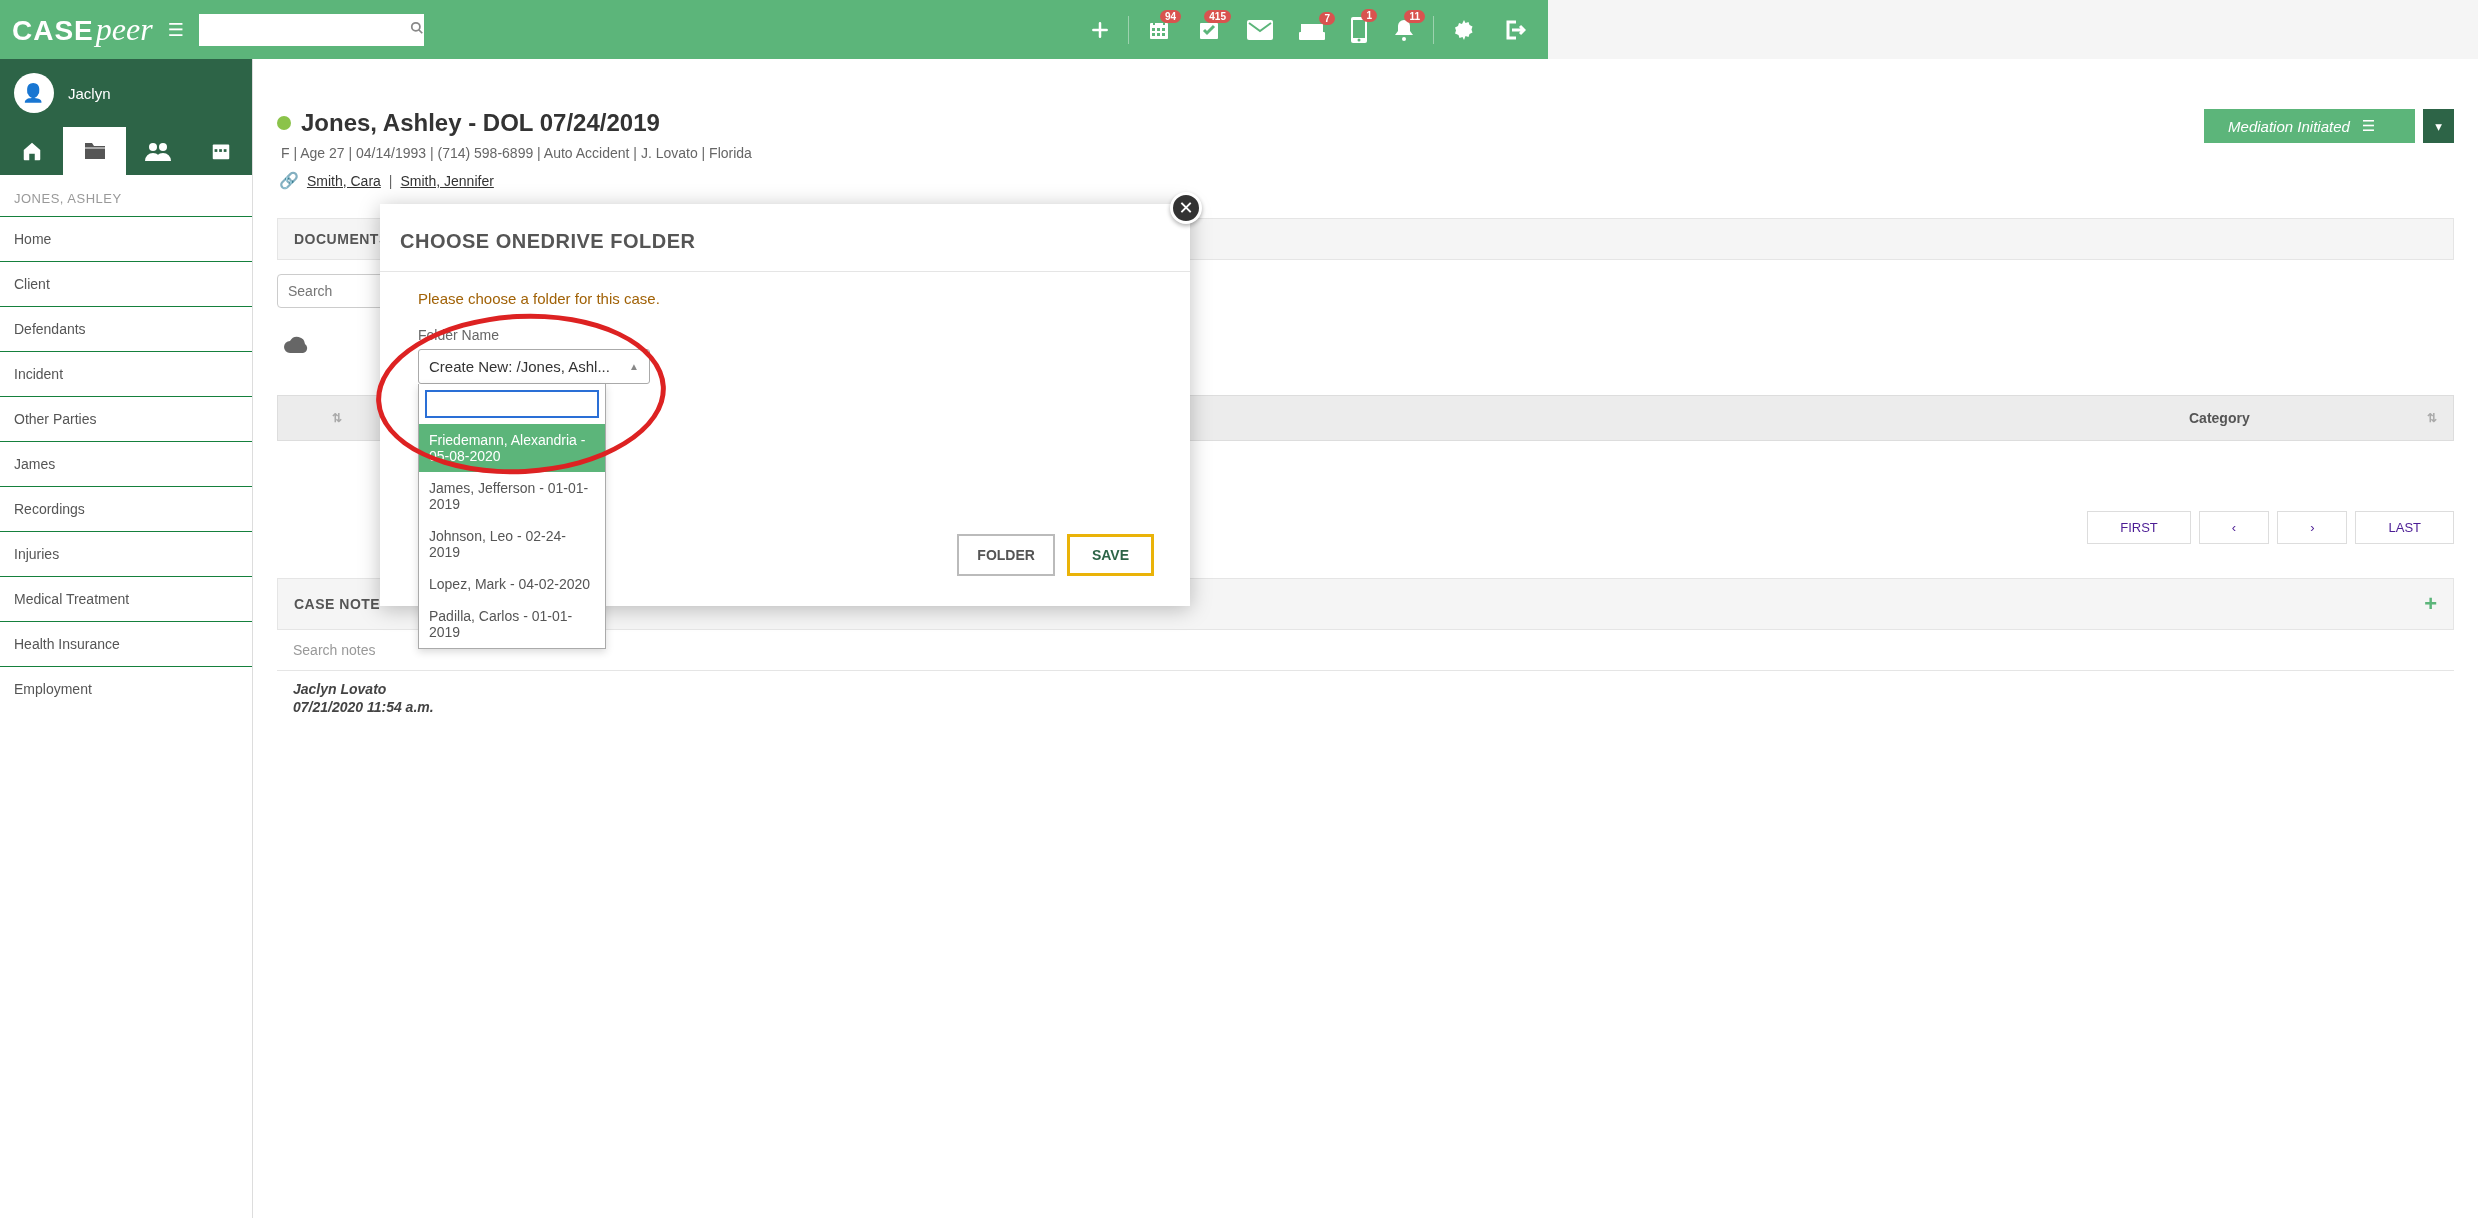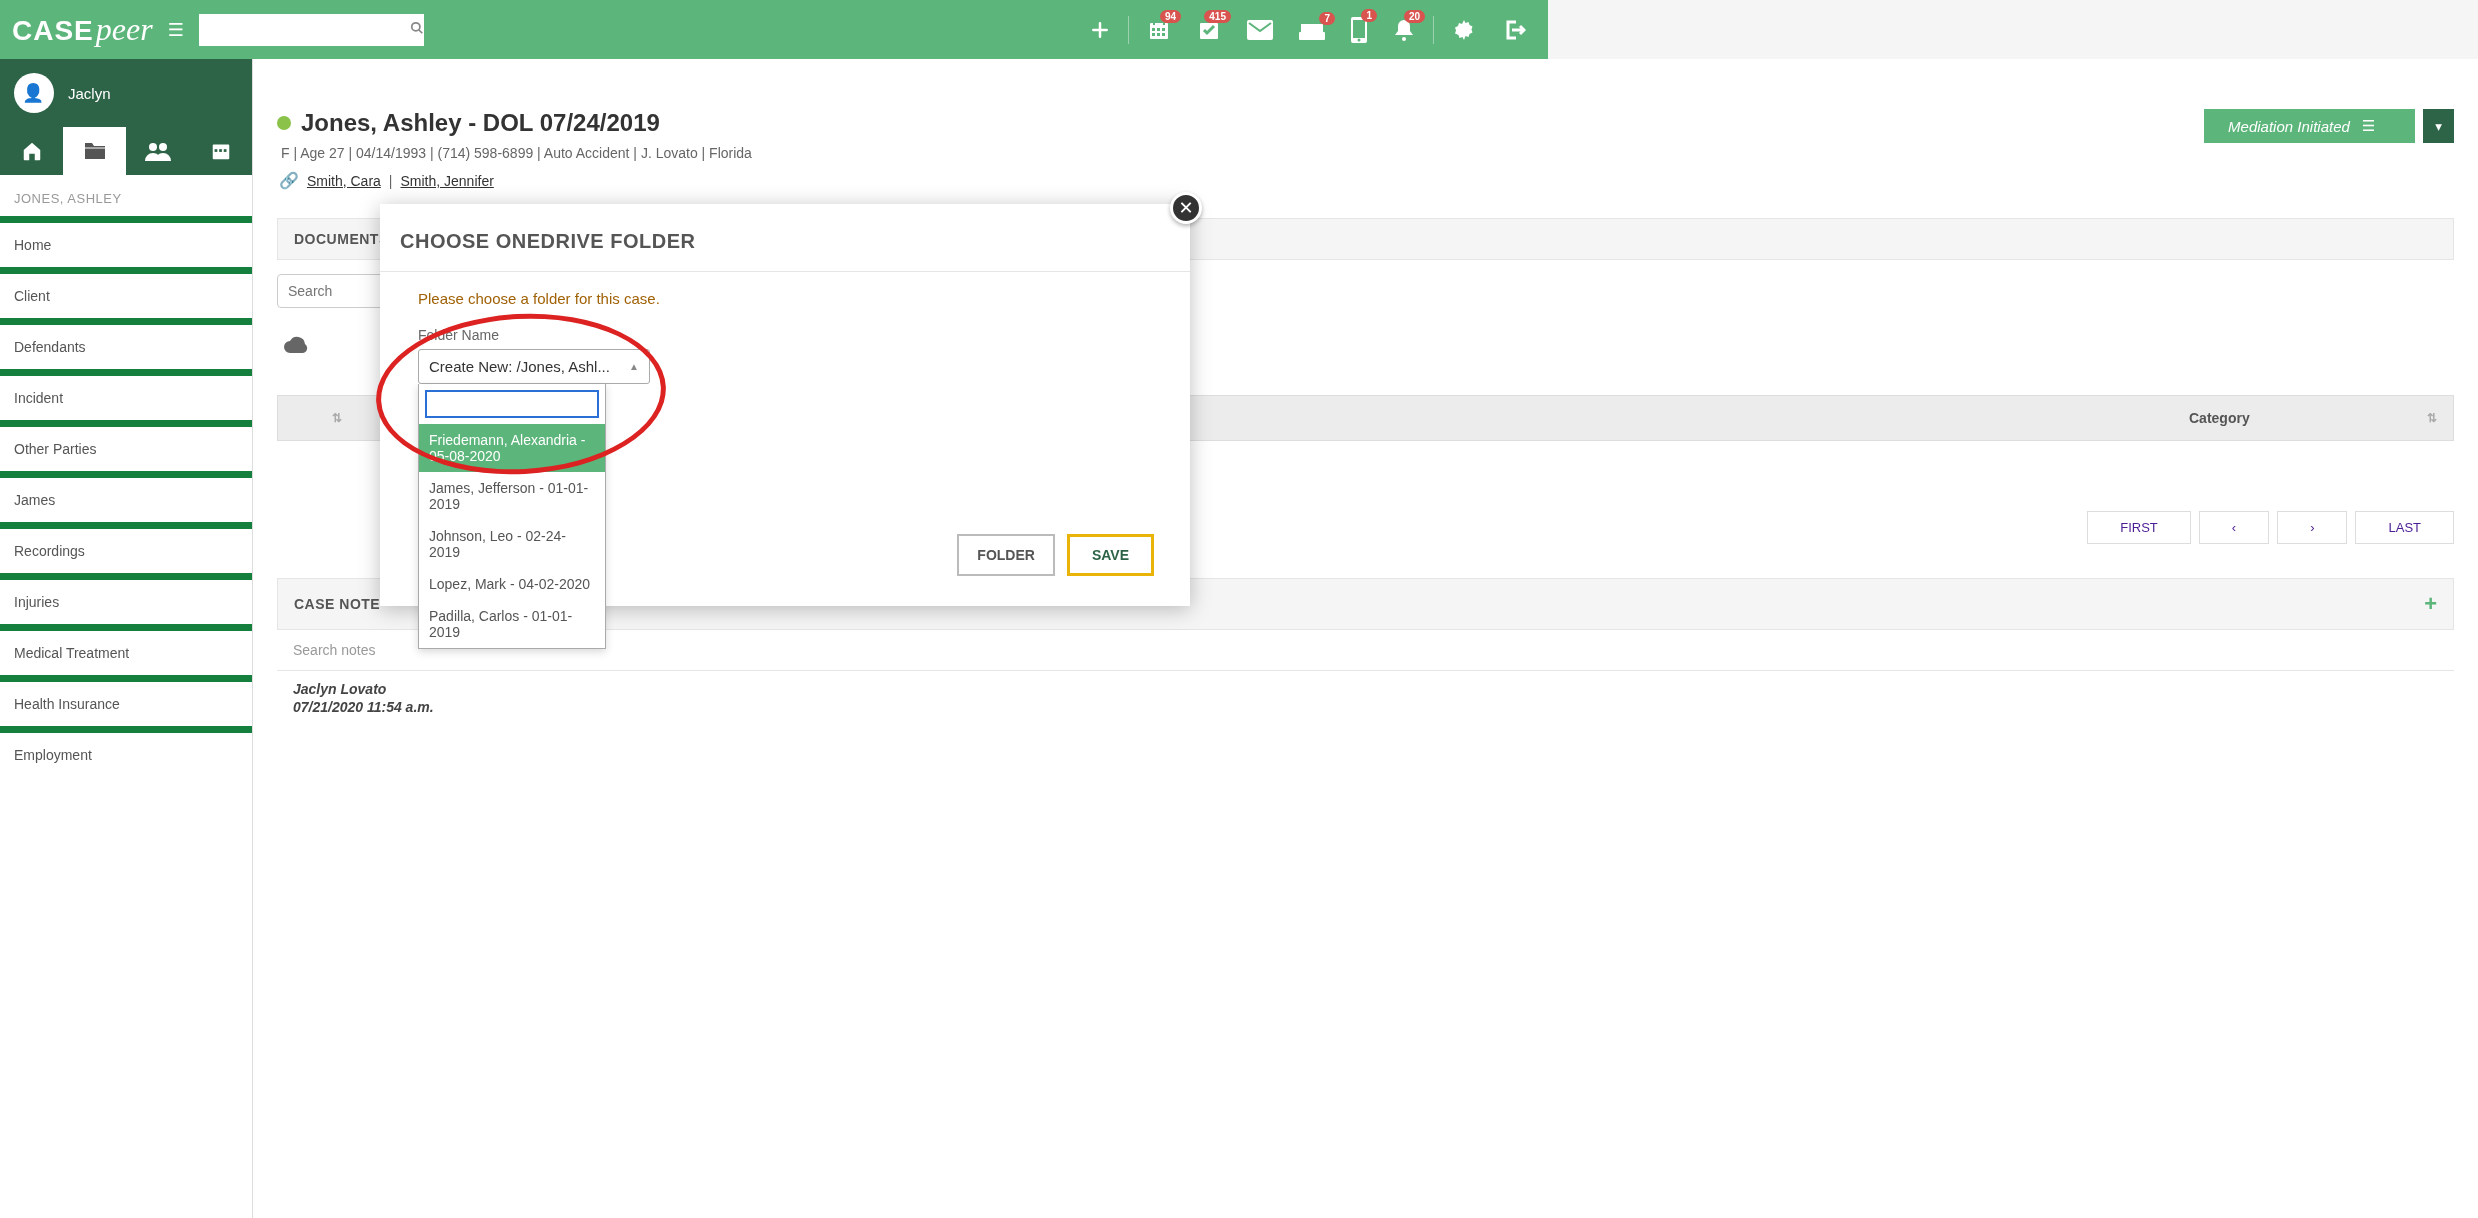--- a/index.html
+++ b/index.html
@@ -22,21 +22,21 @@
 
 
 .sidebar { position: absolute; left: 0; top: 59px; width: 253px; bottom: 0; background: #fff; border-right: 1px solid #ddd;}
 .user-block { background: #2d6447; padding: 14px; display: flex; align-items: center; gap: 14px; }
 .avatar { width: 40px; height: 40px; border-radius: 50%; background: #fff; display:flex; align-items:center; justify-content:center; font-size:18px; color:#555;}
 .user-name { color: #fff; font-size: 15px; font-weight: 500;}
 .case-tabs { background: #2d6447; display: flex; }
 .case-tab { flex: 1; height: 48px; display: flex; align-items: center; justify-content: center; color: #fff; font-size: 20px; cursor: pointer;}
 .case-tab.active { background: #fff; color: #555; }
 .case-label { padding: 16px 14px 10px; color: #999; font-size: 13px; letter-spacing: 0.5px; }
-.nav-item { padding: 14px 14px; border-top: 7px solid #15803d; color: #555; font-size: 14px; cursor: pointer; }
+.nav-item { padding: 14px 14px; border-top: 1px solid #15803d; color: #555; font-size: 14px; cursor: pointer; }
 
 
 .main { position: absolute; left: 253px; top: 59px; right: 0; bottom: 0; background: #fff; padding: 18px 24px 0; }
 .case-header { display: flex; align-items: flex-start; margin-top: 32px; }
 .case-title-row { display: flex; align-items: center; gap: 10px; }
 .status-dot { width: 14px; height: 14px; background: #8bc34a; border-radius: 50%; }
 .case-title { font-size: 24px; font-weight: 700; color: #333; }
 .case-meta { color: #666; font-size: 14px; margin-top: 8px; margin-left: 4px;}
 .case-links { margin-top: 10px; margin-left: 2px; display: flex; align-items: center; gap: 8px; color: #666; font-size: 14px;}
 .case-links a { color: #333; text-decoration: underline; cursor: pointer;}
@@ -150,21 +150,21 @@
           <rect x="2" y="3" width="12" height="18" fill="#5cb57a"></rect>
           <circle cx="8" cy="23" r="1.5" fill="#5cb57a"></circle>
         </svg>
       <span class="badge">1</span>
     </div>
     <div class="hicon">
       <svg width="22" height="24" viewBox="0 0 22 24" fill="#fff">
           <path d="M11 2a6 6 0 016 6v5l3 4H2l3-4V8a6 6 0 016-6z"></path>
           <circle cx="11" cy="21" r="2"></circle>
         </svg>
-      <span class="badge">20</span>
+      <span class="badge">11</span>
     </div>
     <div class="divider"></div>
     <div class="hicon">
       <svg width="24" height="24" viewBox="0 0 24 24" fill="#fff">
           <circle cx="12" cy="12" r="3" fill="#5cb57a"></circle>
           <path d="M12 2l1.5 3 3-1 1 3 3 1.5-1 3 1 3-3 1.5-1 3-3-1L12 22l-1.5-3-3 1-1-3L3 15.5l1-3-1-3L6 8l1-3 3 1z"></path>
         </svg>
     </div>
     <div class="hicon">
       <svg width="24" height="24" viewBox="0 0 24 24" fill="none" stroke="#fff" stroke-width="3">

